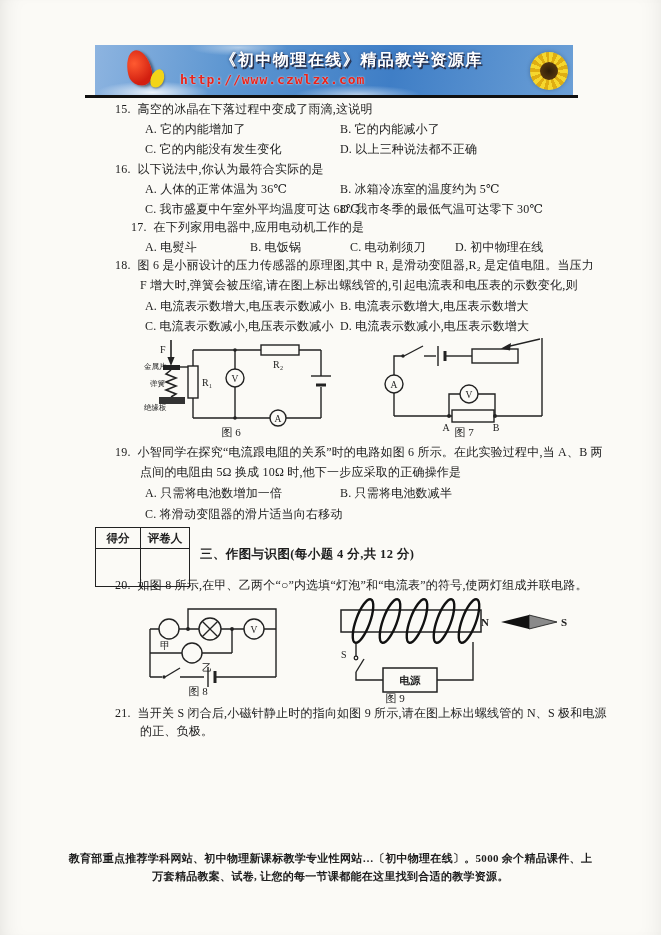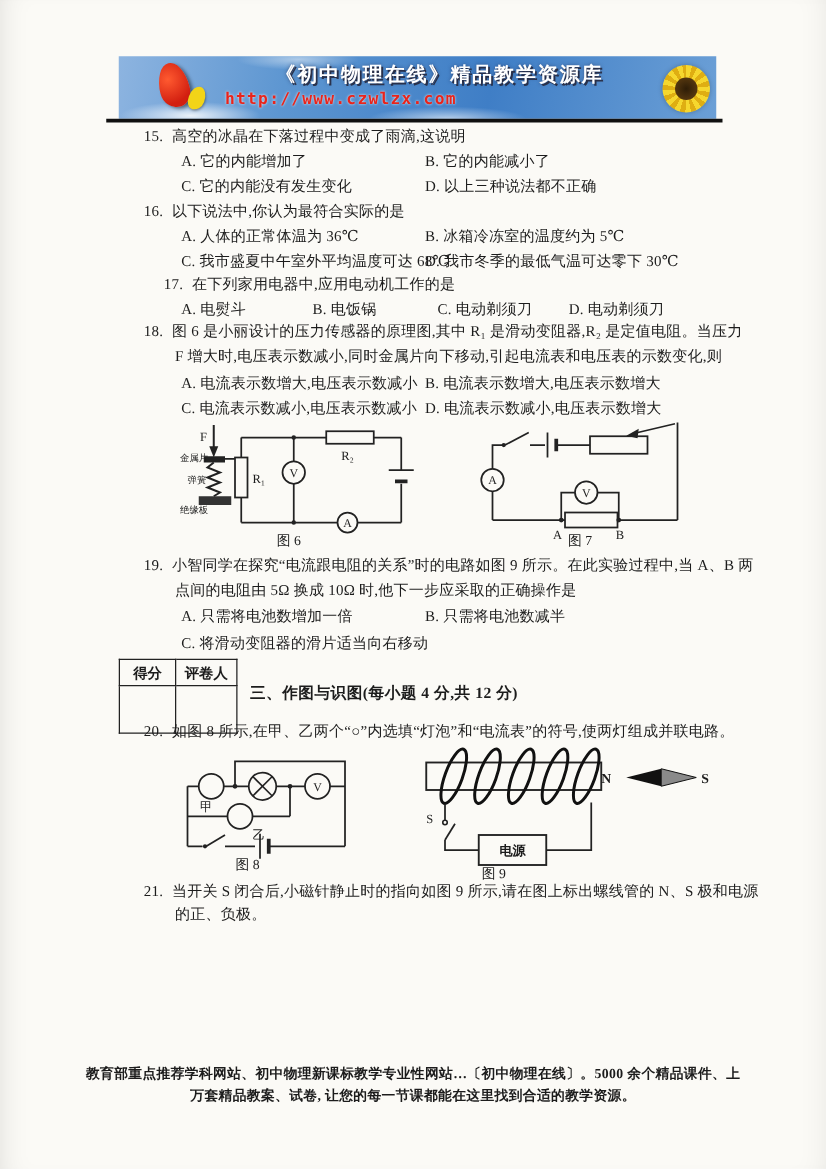--- a/index.html
+++ b/index.html
@@ -100,26 +100,26 @@
   <div class="abs qline" style="left:340px; top:181px">B. 冰箱冷冻室的温度约为 5℃</div>
   <div class="abs qline" style="left:145px; top:201px">C. 我市盛夏中午室外平均温度可达 68℃</div>
   <div class="abs qline" style="left:340px; top:201px">D. 我市冬季的最低气温可达零下 30℃</div>
 
   <div class="abs qline" style="left:131px; top:219px">
     <span class="qnum">17.</span><span>在下列家用电器中,应用电动机工作的是</span>
   </div>
   <div class="abs qline" style="left:145px; top:239px">A. 电熨斗</div>
   <div class="abs qline" style="left:250px; top:239px">B. 电饭锅</div>
   <div class="abs qline" style="left:350px; top:239px">C. 电动剃须刀</div>
-  <div class="abs qline" style="left:455px; top:239px">D. 电动剃须刀</div>
+  <div class="abs qline" style="left:455px; top:239px">D. 初中物理在线</div>
 
   <div class="abs qline" style="left:115px; top:257px">
     <span class="qnum">18.</span><span>图 6 是小丽设计的压力传感器的原理图,其中 R₁ 是滑动变阻器,R₂ 是定值电阻。当压力</span>
   </div>
-  <div class="abs qline" style="left:140px; top:277px">F 增大时,电压表示数减小,同时金属片向下移动,引起电流表和电压表的示数变化,则</div>
+  <div class="abs qline" style="left:140px; top:277px">F 增大时,弹簧会被压缩,请在图上标出螺线管的,引起电流表和电压表的示数变化,则</div>
   <div class="abs qline" style="left:145px; top:298px">A. 电流表示数增大,电压表示数减小</div>
   <div class="abs qline" style="left:340px; top:298px">B. 电流表示数增大,电压表示数增大</div>
   <div class="abs qline" style="left:145px; top:318px">C. 电流表示数减小,电压表示数减小</div>
   <div class="abs qline" style="left:340px; top:318px">D. 电流表示数减小,电压表示数增大</div>
 
   <svg class="abs" style="left:143px; top:336px" width="195" height="103" viewBox="0 0 195 103">
     <g stroke="#222" stroke-width="1.4" fill="none">
       <path d="M50,14 H118 M156,14 H178"></path>
       <path d="M178,14 V40 M178,51 V82"></path>
       <path d="M50,82 H127 M143,82 H178"></path>
@@ -180,21 +180,21 @@
     <circle cx="77" cy="84" r="1.9" fill="#222"></circle>
     <circle cx="123" cy="84" r="1.9" fill="#222"></circle>
     <text x="22" y="55.5" font-size="9.5" text-anchor="middle">A</text>
     <text x="97" y="65.5" font-size="9.5" text-anchor="middle">V</text>
     <text x="74" y="99" font-size="10" text-anchor="middle">A</text>
     <text x="124" y="99" font-size="10" text-anchor="middle">B</text>
     <text x="92" y="104" font-size="11" text-anchor="middle">图 7</text>
   </svg>
 
   <div class="abs qline" style="left:115px; top:444px">
-    <span class="qnum">19.</span><span>小智同学在探究“电流跟电阻的关系”时的电路如图 9 所示。在此实验过程中,当 A、B 两</span>
+    <span class="qnum">19.</span><span>小智同学在探究“电流跟电阻的关系”时的电路如图 6 所示。在此实验过程中,当 A、B 两</span>
   </div>
   <div class="abs qline" style="left:140px; top:464px">点间的电阻由 5Ω 换成 10Ω 时,他下一步应采取的正确操作是</div>
   <div class="abs qline" style="left:145px; top:485px">A. 只需将电池数增加一倍</div>
   <div class="abs qline" style="left:340px; top:485px">B. 只需将电池数减半</div>
   <div class="abs qline" style="left:145px; top:506px">C. 将滑动变阻器的滑片适当向右移动</div>
 
   <table class="abs score" style="left:95px; top:527px">
     <tbody>
         <tr>
       <td class="hd">得分</td>

